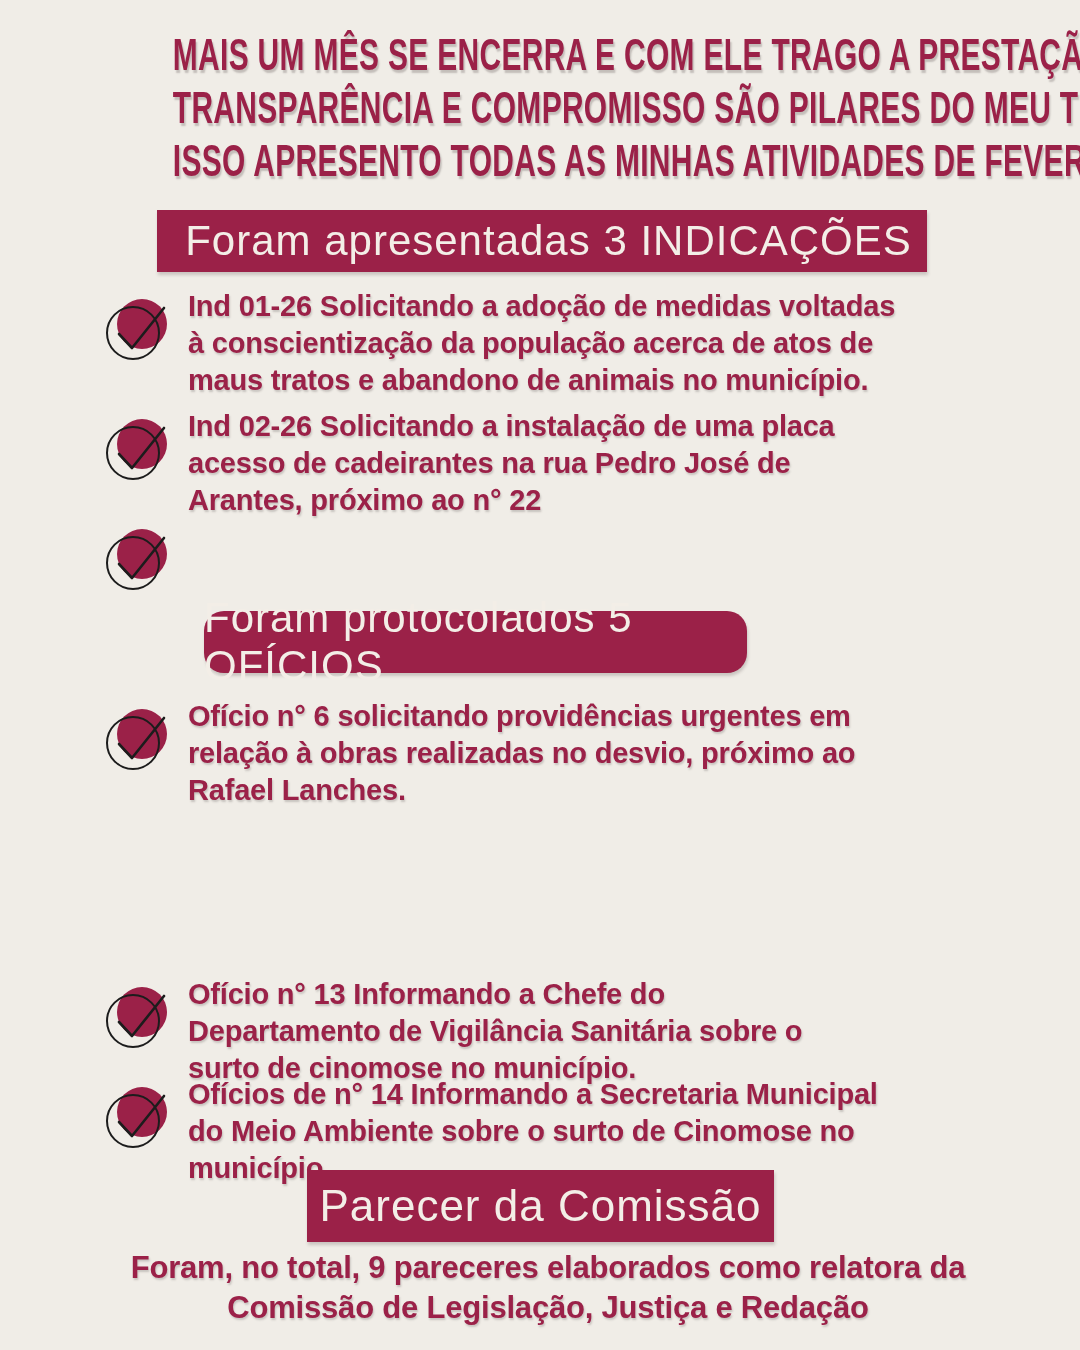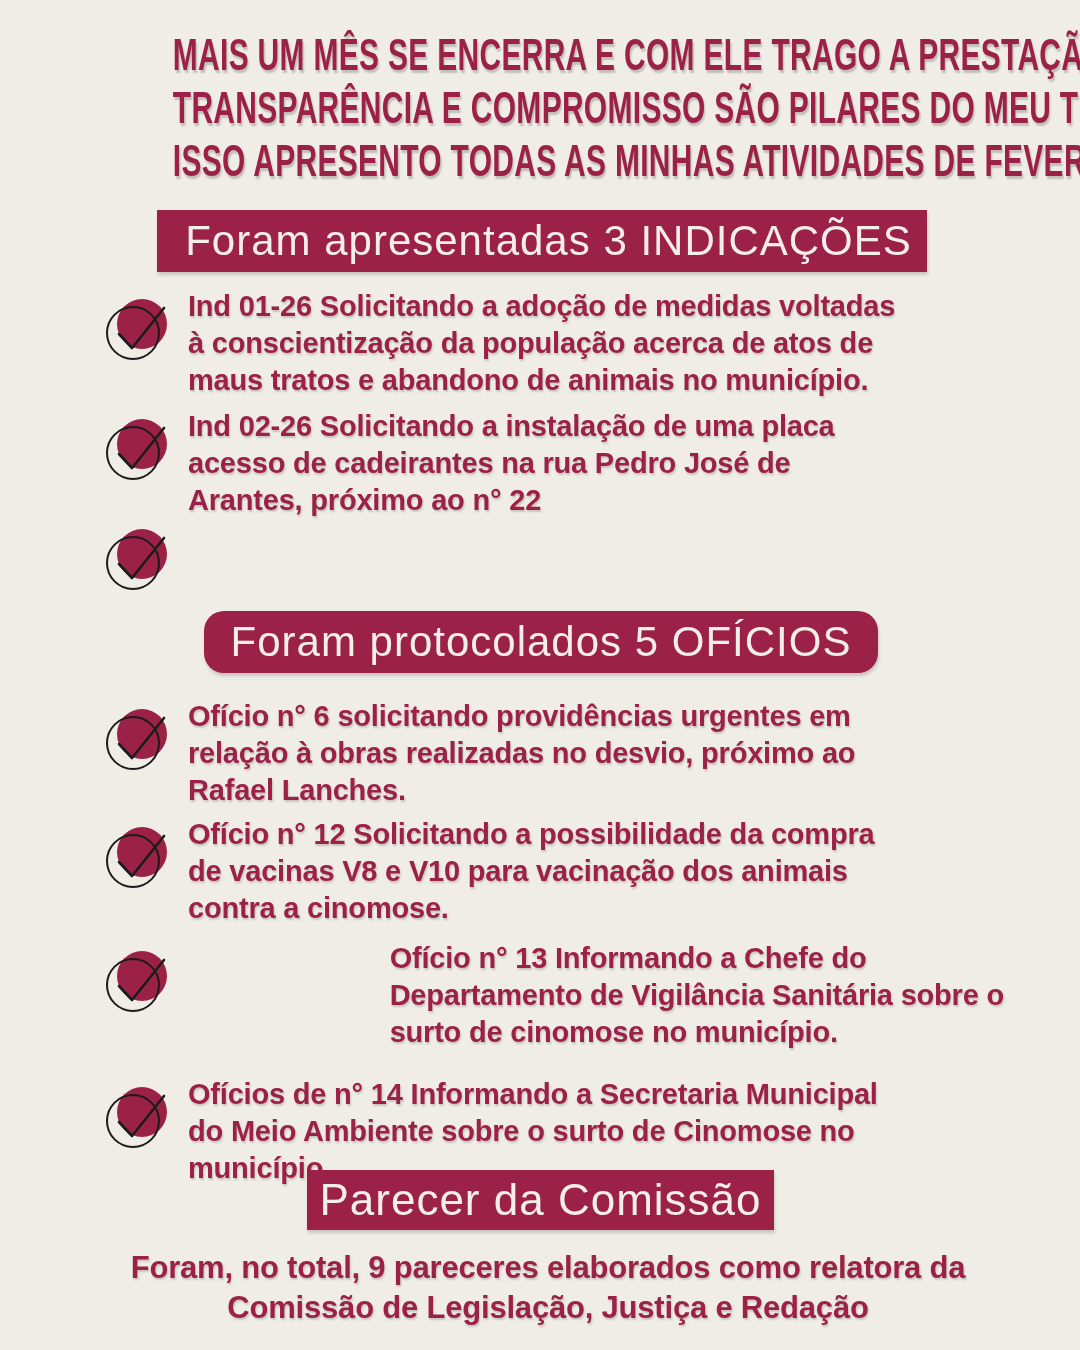--- a/index.html
+++ b/index.html
@@ -37,22 +37,22 @@
   .banner{
     position:absolute;
     background:var(--accent);
     color:var(--banner-text);
     display:flex;align-items:center;justify-content:center;
     font-weight:400;
     letter-spacing:1px;
     box-shadow:1px 3px 3px rgba(90,80,80,0.25);
   }
   #banner-1{left:157px;top:210px;width:770px;height:62px;font-size:42px;padding-left:13px;}
-  #banner-2{left:204px;top:611px;width:674px;height:62px;font-size:42px;border-radius:20px;}
-  #banner-3{left:307px;top:1170px;width:467px;height:60px;font-size:44px;}
+  #banner-2{left:204px;top:611px;width:543px;height:62px;font-size:42px;border-radius:20px;}
+  #banner-3{left:307px;top:1170px;width:467px;height:72px;font-size:44px;}
 
   
   .item{
     position:absolute;
     left:104px;
     width:900px;
     display:flex;
     align-items:flex-start;
   }
   .check{flex:none;width:68px;height:72px;margin-top:8px;}
@@ -65,21 +65,21 @@
     letter-spacing:-0.2px;
     white-space:pre-line;
     text-shadow:1px 2px 2px rgba(80,70,70,0.25);
   }
   #item-1{top:288px;}
   #item-2{top:408px;}
   #item-3{top:524px;}
   #item-3 .check{margin-top:2px;}
   #item-4{top:698px;}
   #item-5{top:816px;}
-  #item-6{top:940px;justify-content:space-between;}
+  #item-6{top:976px;}
   #item-7{top:1076px;}
 
   
   .footer{
     position:absolute;top:1248px;left:8px;width:1080px;
     text-align:center;
     color:var(--accent);
     font-weight:bold;
     font-size:31px;
     line-height:40px;
@@ -141,28 +141,20 @@
 
   <div class="item" id="item-4">
     <svg class="check" viewBox="0 0 68 72">
         <use href="#check-glyph"></use>
       </svg>
     <div class="item-text">Ofício n° 6 solicitando providências urgentes em
 relação à obras realizadas no desvio, próximo ao
 Rafael Lanches.</div>
   </div>
 
-  <div class="item" id="item-5">
-    <svg class="check" viewBox="0 0 68 72">
-        <use href="#check-glyph"></use>
-      </svg>
-    <div class="item-text">Ofício n° 12 Solicitando a possibilidade da compra
-de vacinas V8 e V10 para vacinação dos animais
-contra a cinomose.</div>
-  </div>
 
   <div class="item" id="item-6">
     <svg class="check" viewBox="0 0 68 72">
         <use href="#check-glyph"></use>
       </svg>
     <div class="item-text">Ofício n° 13 Informando a Chefe do
 Departamento de Vigilância Sanitária sobre o
 surto de cinomose no município.</div>
   </div>
 

